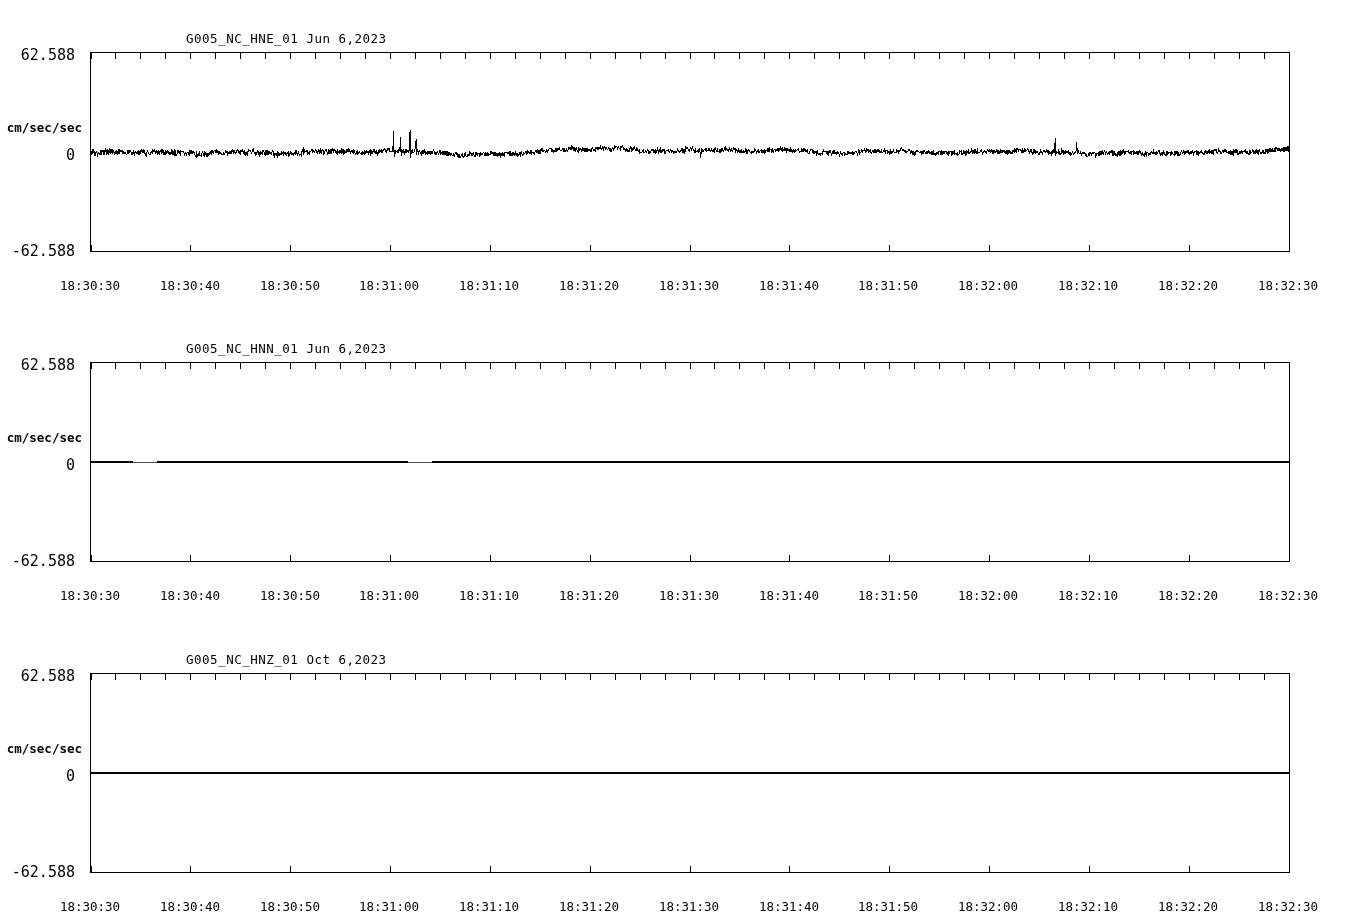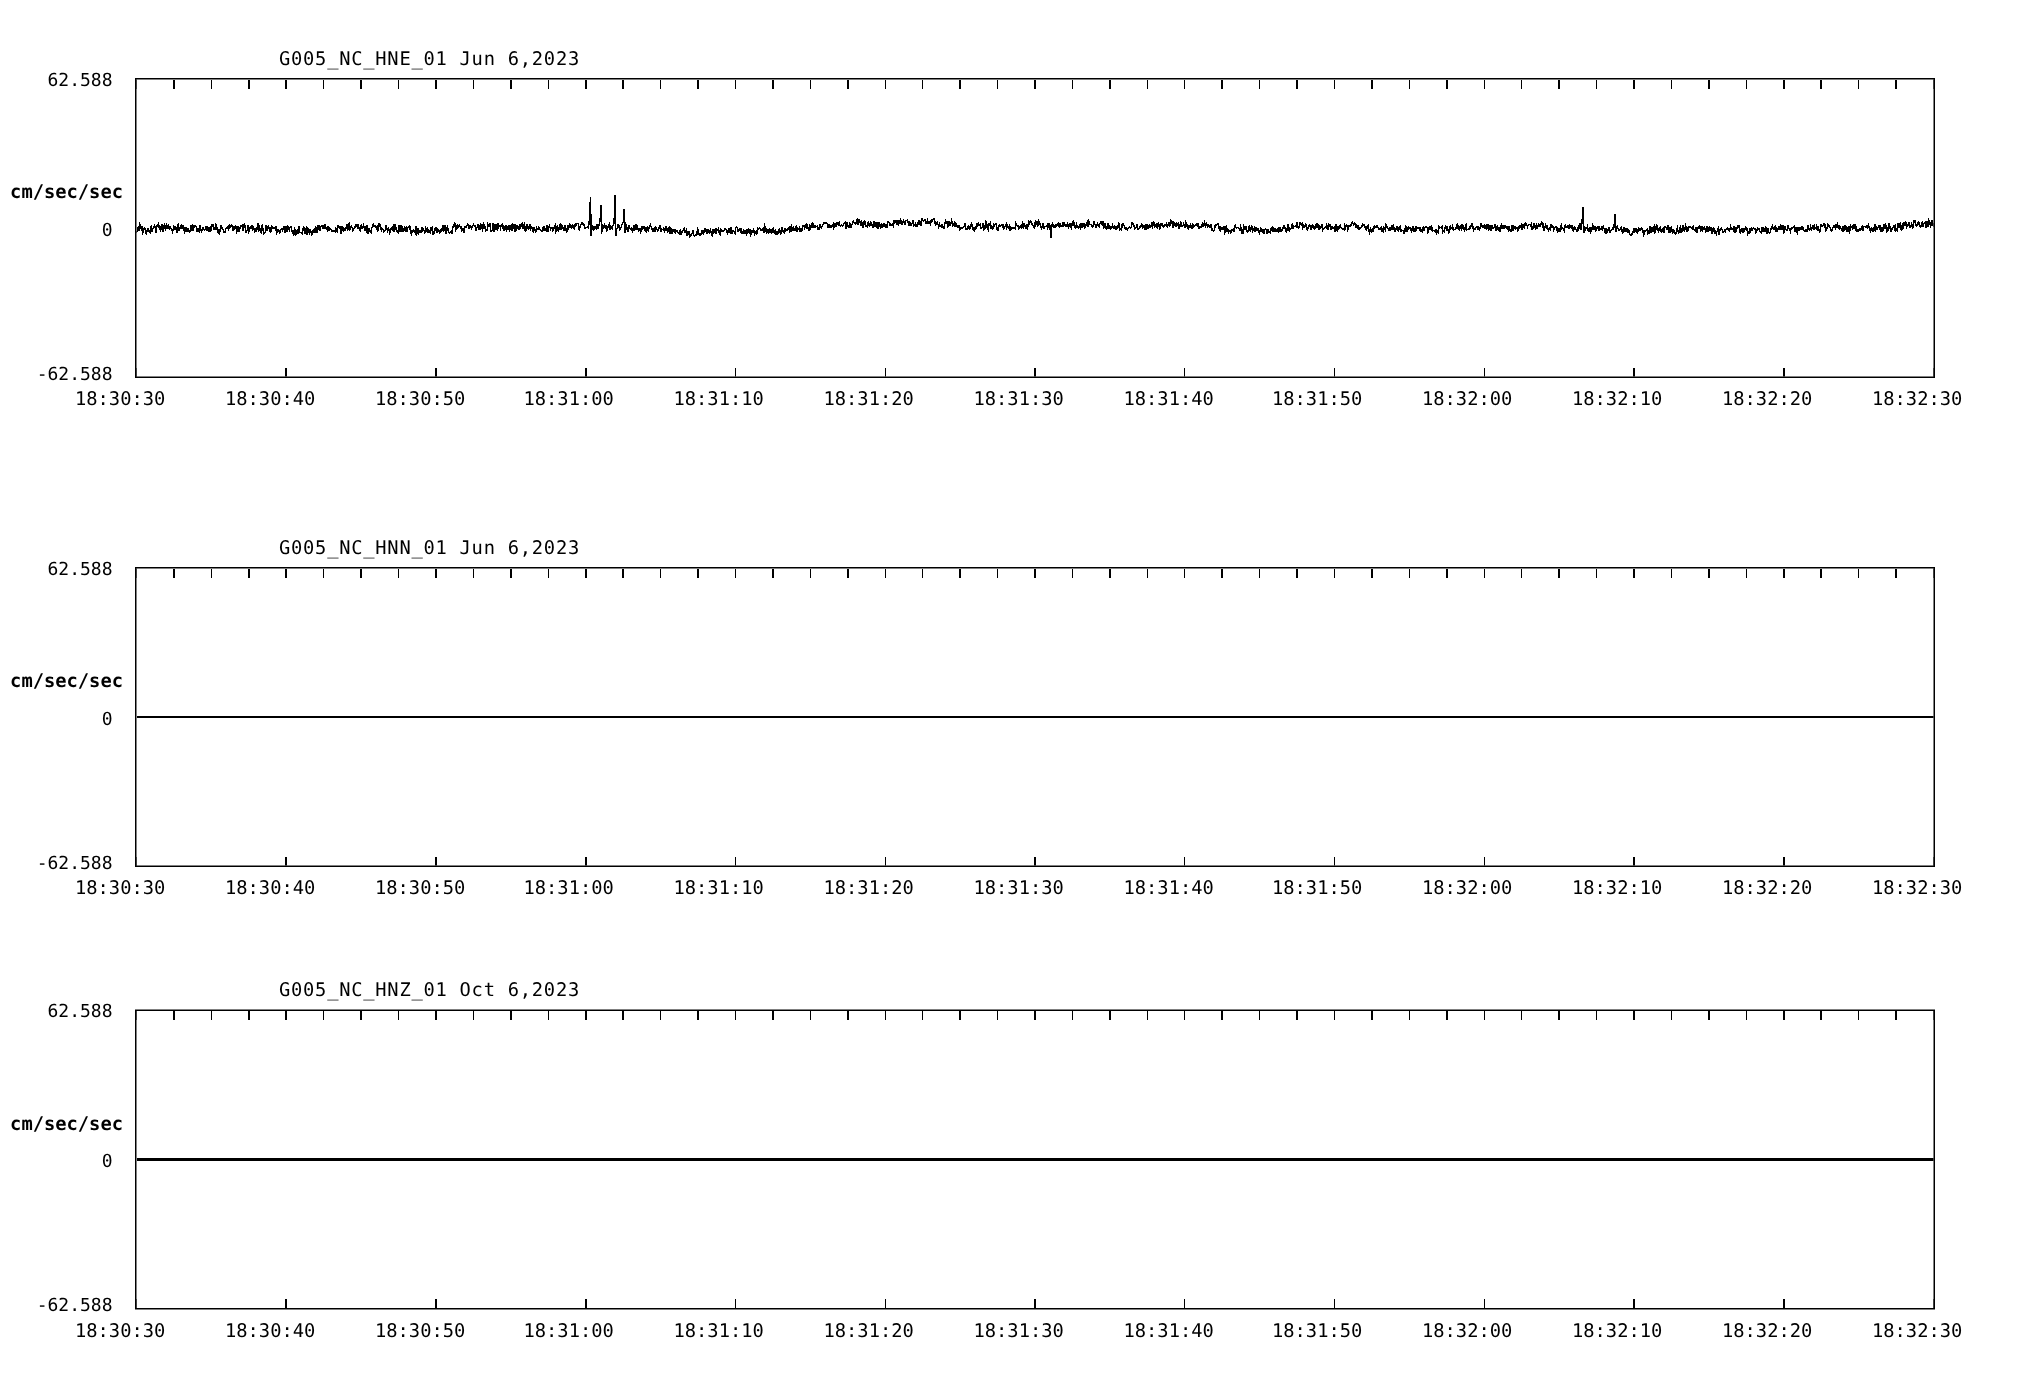--- a/index.html
+++ b/index.html
@@ -39,29 +39,30 @@
   }
   .axis-label {
     position: absolute;
     font-size: 12.5px;
     white-space: nowrap;
     text-align: right;
     font-weight: bold;
   }
   .ytick-label {
     position: absolute;
-    font-size: 12px;
+    font-size: 15px;
     white-space: nowrap;
     text-align: right;
   }
   .xtick-label {
     position: absolute;
     font-size: 12.5px;
     white-space: nowrap;
-    text-align: left;
+    text-align: center;
+    margin-top: 20px;
   }
   svg {
     display: block;
   }
   .trace {
     fill: none;
     stroke: #000000;
     stroke-width: 1;
     shape-rendering: crispEdges;
   }
@@ -163,21 +164,21 @@
     <div class="xtick-label" style="left:549px;top:258px;width:80px;">18:31:20</div>
     <div class="xtick-label" style="left:649px;top:258px;width:80px;">18:31:30</div>
     <div class="xtick-label" style="left:749px;top:258px;width:80px;">18:31:40</div>
     <div class="xtick-label" style="left:848px;top:258px;width:80px;">18:31:50</div>
     <div class="xtick-label" style="left:948px;top:258px;width:80px;">18:32:00</div>
     <div class="xtick-label" style="left:1048px;top:258px;width:80px;">18:32:10</div>
     <div class="xtick-label" style="left:1148px;top:258px;width:80px;">18:32:20</div>
     <div class="xtick-label" style="left:1248px;top:258px;width:80px;">18:32:30</div>
   </div>
 
-  <div class="panel" style="top:321px;height:290px;">
+  <div class="panel" style="top:305px;height:290px;">
     <div class="panel-title" style="left:186px;top:36px;">G005_NC_HNN_01    Jun 6,2023</div>
     <div class="axis-label" style="left:0px;top:125px;width:82px;">cm/sec/sec</div>
     <div class="ytick-label" style="left:0px;top:51px;width:75px;">62.588</div>
     <div class="ytick-label" style="left:0px;top:151px;width:75px;">0</div>
     <div class="ytick-label" style="left:0px;top:247px;width:75px;">-62.588</div>
 
     <div class="plot-box" style="left:90px;top:57px;width:1200px;height:200px;">
       <svg width="1198" height="198" viewBox="0 0 1198 198">
         <g>
           <line class="tickmark" x1="0" y1="0" x2="0" y2="6"></line>

